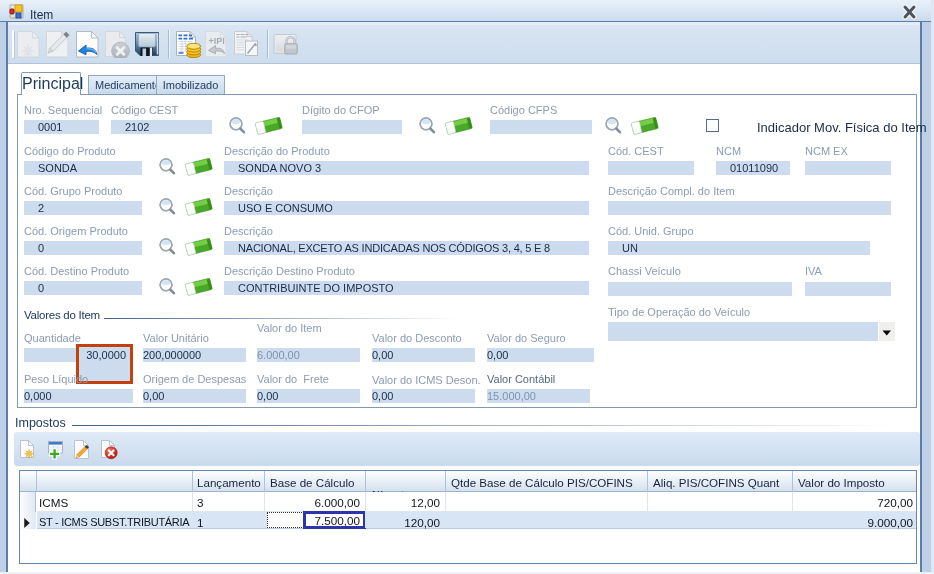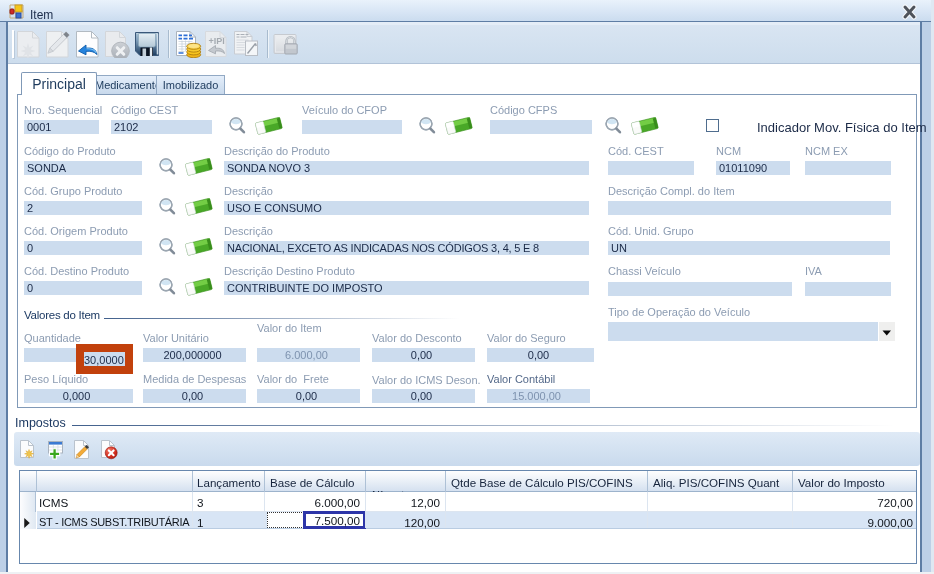--- a/index.html
+++ b/index.html
@@ -1,20 +1,20 @@
 <!DOCTYPE html>
 <html><head><meta charset="utf-8">
 <style>
 *{margin:0;padding:0;box-sizing:border-box}
 html,body{width:934px;height:574px;overflow:hidden}
 body{font-family:"Liberation Sans",sans-serif;position:relative;background:#fff}
 .abs{position:absolute}
 .lbl{position:absolute;font-size:11px;color:#8c9cb2;white-space:nowrap}
-.fld{position:absolute;height:14px;background:#ccdcee;font-size:11px;color:#1b2a47;line-height:14px;white-space:nowrap;padding-left:3px}
-.num{text-align:center;padding-right:4px;padding-left:0}
+.fld{position:absolute;height:14px;background:#ccdcee;font-size:11px;color:#1b2a47;line-height:14px;white-space:nowrap;padding-left:14px}
+.num{text-align:left;padding-right:4px;padding-left:0}
 .dis{color:#7e93af}
 .sect{position:absolute;font-size:11.5px;font-weight:normal;color:#1d3a63;white-space:nowrap;letter-spacing:-0.25px}
 .sline{position:absolute;height:1px}
 .tab{position:absolute;font-size:11px;color:#1d3a5c;text-align:center}
 </style></head>
 <body>
 
 <div class="abs" style="left:0;top:0;width:934px;height:22px;background:linear-gradient(#e9f2fb 0%,#d6e4f4 60%,#c9dbee 100%)"></div>
 <div class="abs" style="left:0;top:21px;width:934px;height:2px;background:#5e7da4"></div>
 <div class="abs" style="left:0;top:22px;width:6px;height:550px;background:#bdd0e7"></div>
@@ -189,27 +189,27 @@
 
 <div class="abs" style="left:168px;top:30px;width:1px;height:28px;background:#a8bbce"></div>
 <div class="abs" style="left:169px;top:30px;width:1px;height:28px;background:#eef4f9"></div>
 <div class="abs" style="left:267px;top:30px;width:1px;height:28px;background:#a8bbce"></div>
 <div class="abs" style="left:268px;top:30px;width:1px;height:28px;background:#eef4f9"></div>
 
 <div class="tab" style="left:88px;top:75px;width:80px;height:19px;line-height:19px;background:linear-gradient(#e4eefa,#c8d9ec);border:1px solid #92a9c4;border-bottom:none">Medicamento</div>
 <div class="tab" style="left:156px;top:75px;width:69px;height:19px;line-height:19px;background:linear-gradient(#e4eefa,#c8d9ec);border:1px solid #92a9c4;border-bottom:none">Imobilizado</div>
 
 <div class="abs" style="left:17px;top:94px;width:900px;height:314px;background:#fff;border:1px solid #8099b7"></div>
-<div class="tab" style="left:21px;top:72px;width:76px;height:23px;line-height:22px;background:#fff;border:1px solid #8099b7;border-bottom:none;border-radius:2px 2px 0 0;font-size:14px">Principal</div>
+<div class="tab" style="left:21px;top:72px;width:60px;height:23px;line-height:22px;background:#fff;border:1px solid #8099b7;border-bottom:none;border-radius:2px 2px 0 0;font-size:16px">Principal</div>
 
 <div class="lbl" style="left:24px;top:104px">Nro. Sequencial</div>
 <div class="fld" style="left:24px;top:120px;width:75px">0001</div>
 <div class="lbl" style="left:111px;top:104px">Código CEST</div>
 <div class="fld" style="left:111px;top:120px;width:101px">2102</div>
-<div class="lbl" style="left:302px;top:104px">Veículo do CFOP</div>
+<div class="lbl" style="left:302px;top:104px">Dígito do CFOP</div>
 <div class="fld" style="left:302px;top:120px;width:100px"></div>
 <div class="lbl" style="left:490px;top:104px">Código CFPS</div>
 <div class="fld" style="left:490px;top:120px;width:102px"></div>
 <svg class="abs" style="left:227px;top:117px" width="58" height="22">
     <use href="#pair"></use>
   </svg>
 <svg class="abs" style="left:417px;top:117px" width="58" height="22">
     <use href="#pair"></use>
   </svg>
 <svg class="abs" style="left:603px;top:117px" width="58" height="22">
@@ -246,21 +246,21 @@
 <div class="lbl" style="left:224px;top:185px">Descrição</div>
 <div class="fld" style="left:224px;top:201px;width:365px">USO E CONSUMO</div>
 <div class="lbl" style="left:608px;top:185px">Descrição Compl. do Item</div>
 <div class="fld" style="left:608px;top:201px;width:283px"></div>
 
 <div class="lbl" style="left:24px;top:225px">Cód. Origem Produto</div>
 <div class="fld" style="left:24px;top:241px;width:118px">0</div>
 <div class="lbl" style="left:224px;top:225px">Descrição</div>
 <div class="fld" style="left:224px;top:241px;width:365px;letter-spacing:-0.2px">NACIONAL, EXCETO AS INDICADAS NOS CÓDIGOS 3, 4, 5 E 8</div>
 <div class="lbl" style="left:608px;top:225px">Cód. Unid. Grupo</div>
-<div class="fld" style="left:608px;top:241px;width:282px">UN</div>
+<div class="fld" style="left:608px;top:241px;width:262px">UN</div>
 
 <div class="lbl" style="left:24px;top:265px">Cód. Destino Produto</div>
 <div class="fld" style="left:24px;top:281px;width:118px">0</div>
 <div class="lbl" style="left:224px;top:265px">Descrição Destino Produto</div>
 <div class="fld" style="left:224px;top:281px;width:365px">CONTRIBUINTE DO IMPOSTO</div>
 <div class="lbl" style="left:608px;top:265px">Chassi Veículo</div>
 <div class="fld" style="left:608px;top:282px;width:184px"></div>
 <div class="lbl" style="left:805px;top:265px">IVA</div>
 <div class="fld" style="left:805px;top:282px;width:86px"></div>
 
@@ -269,33 +269,33 @@
 <div class="abs" style="left:879px;top:322px;width:16px;height:19px;background:#efefee"></div>
 <svg class="abs" style="left:882px;top:330px" width="10" height="6" viewBox="0 0 10 6">
     <path d="M0.5 0.5 H9 L4.75 5.5 Z" fill="#0a0a0a"></path>
   </svg>
 
 <div class="sect" style="left:24px;top:309px">Valores do Item</div>
 <div class="sline" style="left:104px;top:318px;width:356px;background:linear-gradient(to right,#41608c,rgba(120,145,180,0))"></div>
 
 <div class="lbl" style="left:24px;top:332px">Quantidade</div>
 <div class="fld num" style="left:24px;top:348px;width:109px"></div>
-<div class="abs" style="left:76px;top:344px;width:57px;height:30px;border:8px solid #c2410c;background:#ccdcee;font-size:11px;color:#1b2a47;text-align:right;line-height:16px;padding-right:4px">30,0000</div>
+<div class="abs" style="left:76px;top:344px;width:57px;height:40px;border:3px solid #c2410c;background:#ccdcee;font-size:11px;color:#1b2a47;text-align:right;line-height:16px;padding-right:4px">30,0000</div>
 <div class="lbl" style="left:143px;top:332px">Valor Unitário</div>
 <div class="fld num" style="left:143px;top:348px;width:103px">200,000000</div>
 <div class="lbl" style="left:257px;top:322px">Valor do Item</div>
 <div class="fld num dis" style="left:257px;top:348px;width:103px">6.000,00</div>
 <div class="lbl" style="left:372px;top:332px">Valor do Desconto</div>
 <div class="fld num" style="left:372px;top:348px;width:103px">0,00</div>
 <div class="lbl" style="left:487px;top:332px">Valor do Seguro</div>
 <div class="fld num" style="left:487px;top:348px;width:107px">0,00</div>
 
 <div class="lbl" style="left:24px;top:373px">Peso Líquido</div>
 <div class="fld num" style="left:24px;top:389px;width:109px">0,000</div>
-<div class="lbl" style="left:143px;top:373px">Medida de Despesas</div>
+<div class="lbl" style="left:143px;top:373px">Origem de Despesas</div>
 <div class="fld num" style="left:143px;top:389px;width:103px">0,00</div>
 <div class="lbl" style="left:257px;top:373px">Valor do&nbsp; Frete</div>
 <div class="fld num" style="left:257px;top:389px;width:103px">0,00</div>
 <div class="lbl" style="left:372px;top:374px">Valor do ICMS Deson.</div>
 <div class="fld num" style="left:372px;top:389px;width:103px">0,00</div>
 <div class="lbl" style="left:487px;top:373px;color:#54698a">Valor Contábil</div>
 <div class="fld num dis" style="left:487px;top:389px;width:103px">15.000,00</div>
 
 <div class="sect" style="left:15px;top:416px;font-size:12.5px;letter-spacing:0">Impostos</div>
 <div class="sline" style="left:72px;top:425px;width:823px;background:linear-gradient(to right,#41608c,rgba(120,145,180,0))"></div>

